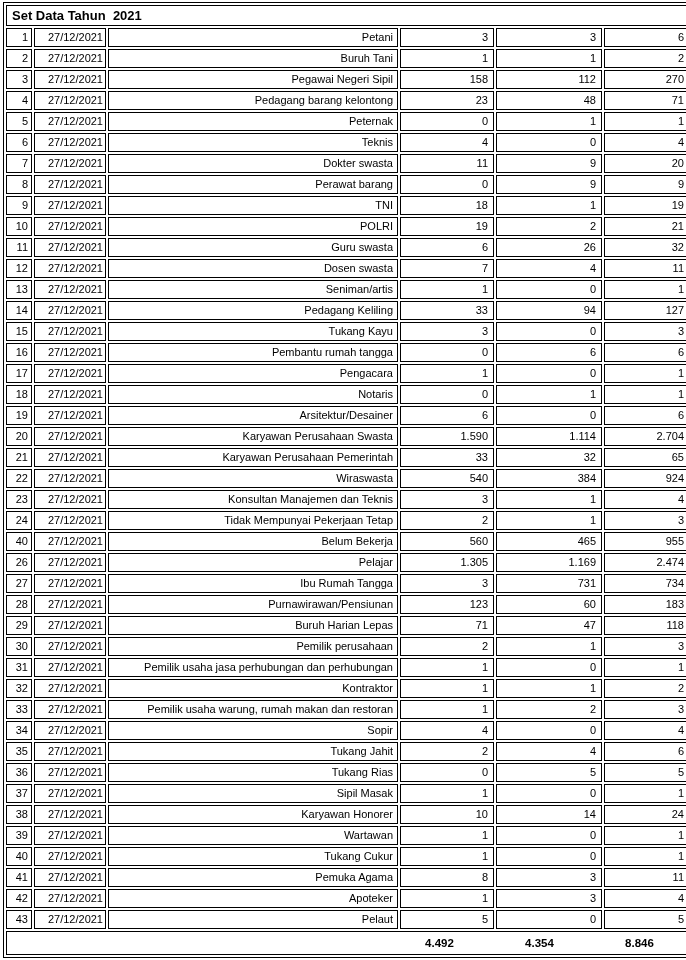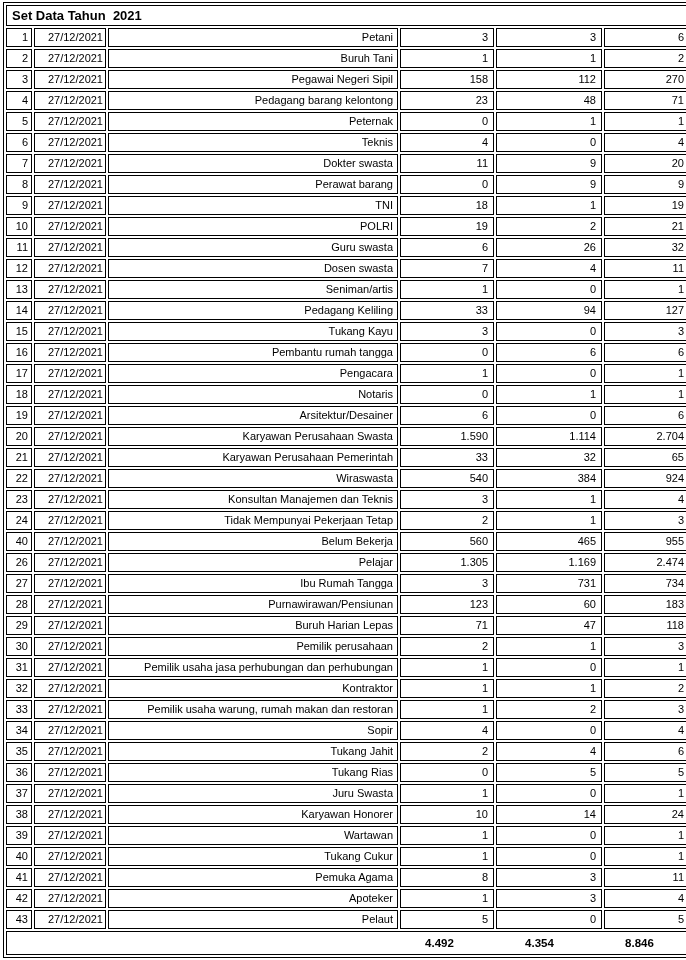--- a/index.html
+++ b/index.html
@@ -392,21 +392,21 @@
     <td class="c-date">27/12/2021</td>
     <td class="c-occ">Tukang Rias</td>
     <td class="c-val">0</td>
     <td class="c-val">5</td>
     <td class="c-val">5</td>
   </tr>
 
   <tr>
     <td class="c-no">37</td>
     <td class="c-date">27/12/2021</td>
-    <td class="c-occ">Juru Swasta</td>
+    <td class="c-occ">Sipil Masak</td>
     <td class="c-val">1</td>
     <td class="c-val">0</td>
     <td class="c-val">1</td>
   </tr>
 
   <tr>
     <td class="c-no">38</td>
     <td class="c-date">27/12/2021</td>
     <td class="c-occ">Karyawan Honorer</td>
     <td class="c-val">10</td>

